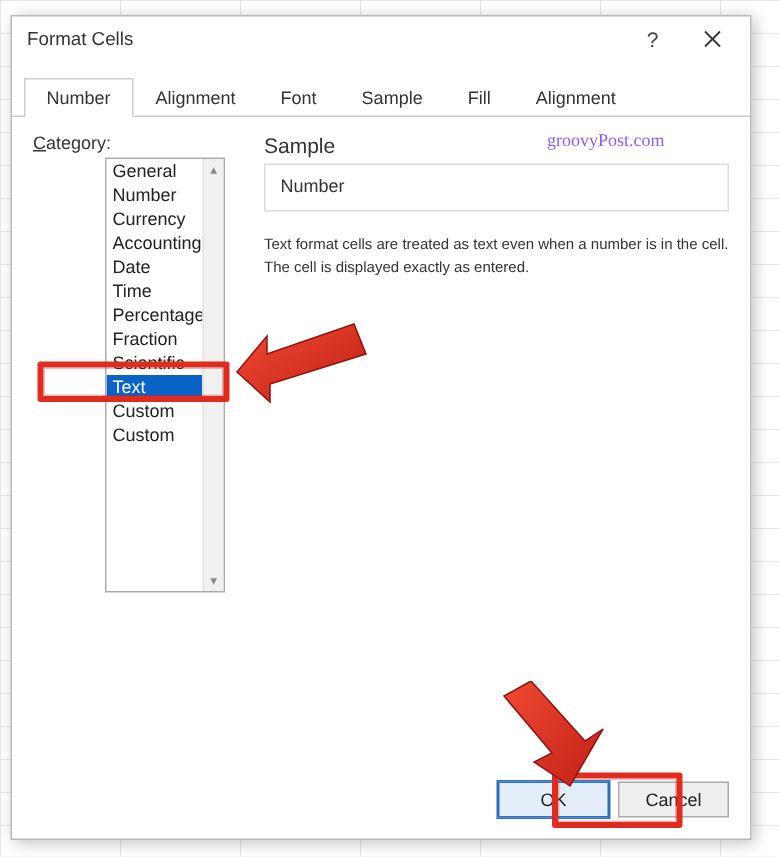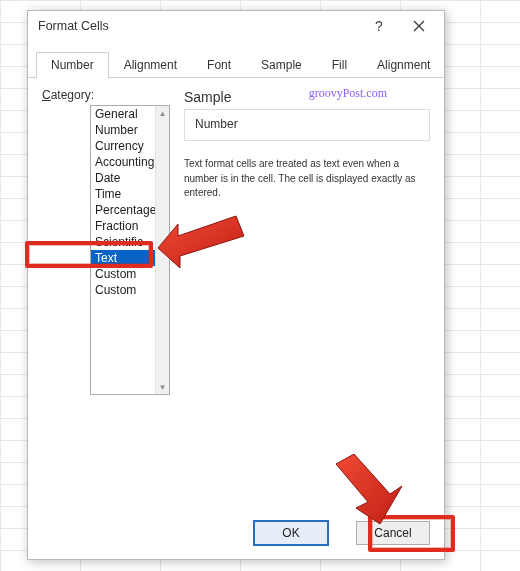--- a/index.html
+++ b/index.html
@@ -23,23 +23,23 @@
     content: "";
     position: absolute;
     inset: 0;
     background-image: linear-gradient(to right, #d0d0d0 1px, transparent 1px),
                       linear-gradient(to bottom, #d0d0d0 1px, transparent 1px);
     background-size: 80px 22px;
     opacity: 0.5;
   }
   .dialog {
     position: absolute;
-    left: 27px;
+    left: 7px;
     top: 10px;
-    width: 418px;
+    width: 494px;
     height: 550px;
     background: #fff;
     border: 1px solid #b8b8b8;
     box-shadow: 2px 2px 10px rgba(0,0,0,0.25);
   }
   .titlebar {
     height: 30px;
     display: flex;
     align-items: center;
     padding: 0 8px 0 10px;
@@ -83,20 +83,21 @@
     cursor: pointer;
   }
   .tab.active {
     border-color: #cfcfcf;
     background: #fff;
   }
   .body-area {
     display: flex;
     padding: 10px 14px 0 14px;
     height: calc(100% - 108px);
+    gap: 12px;
   }
   .cat-col {
     width: 128px;
     display: flex;
     flex-direction: column;
   }
   .cat-label {
     font-size: 12px;
     color: #333;
     margin-bottom: 3px;
@@ -173,21 +174,21 @@
     top: -2px;
     font-family: Liberation Serif, serif;
     font-size: 12px;
     color: #8b5cf6;
   }
   .btnrow {
     position: absolute;
     right: 14px;
     bottom: 14px;
     display: flex;
-    gap: 28px;
+    gap: 6px;
   }
   .dlg-btn {
     width: 74px;
     height: 24px;
     border: 1px solid #adadad;
     background: #efefef;
     font-size: 12px;
     color: #222;
     display: flex;
     align-items: center;

